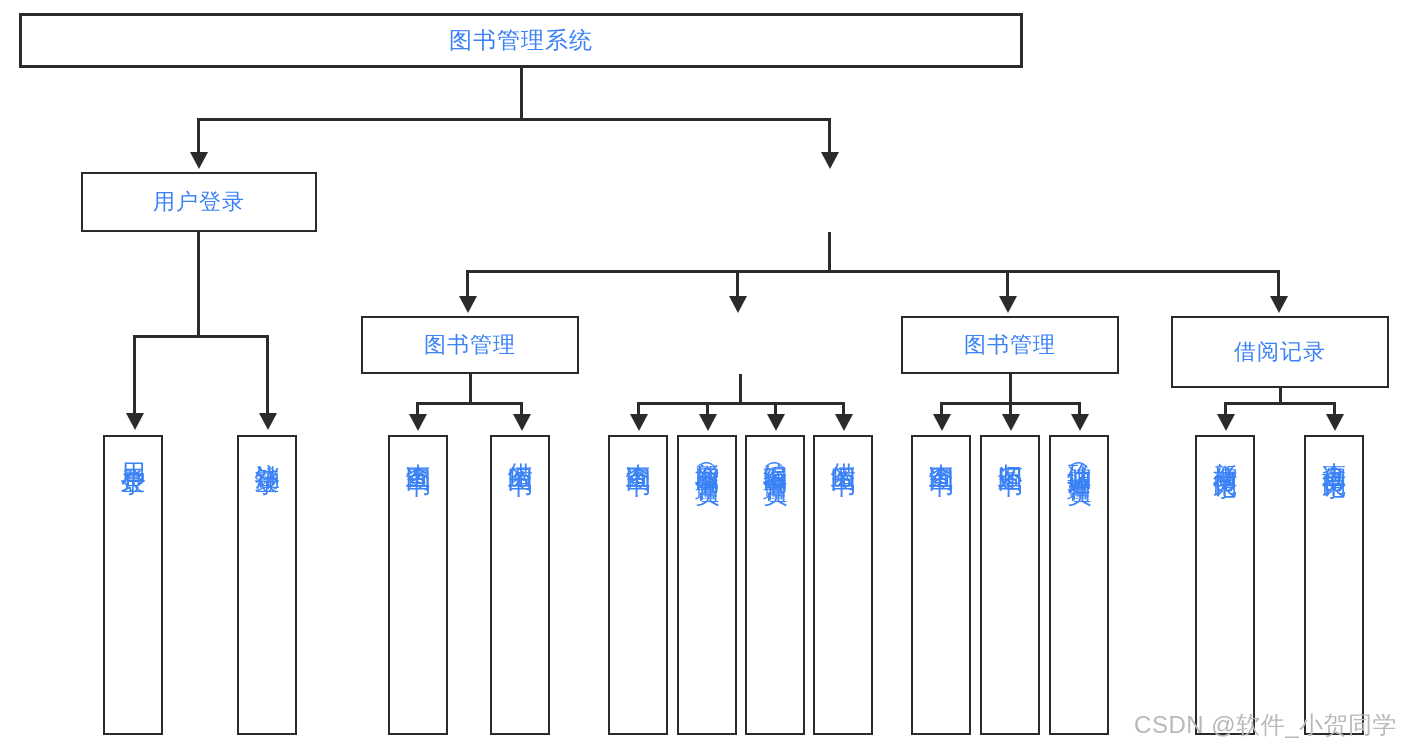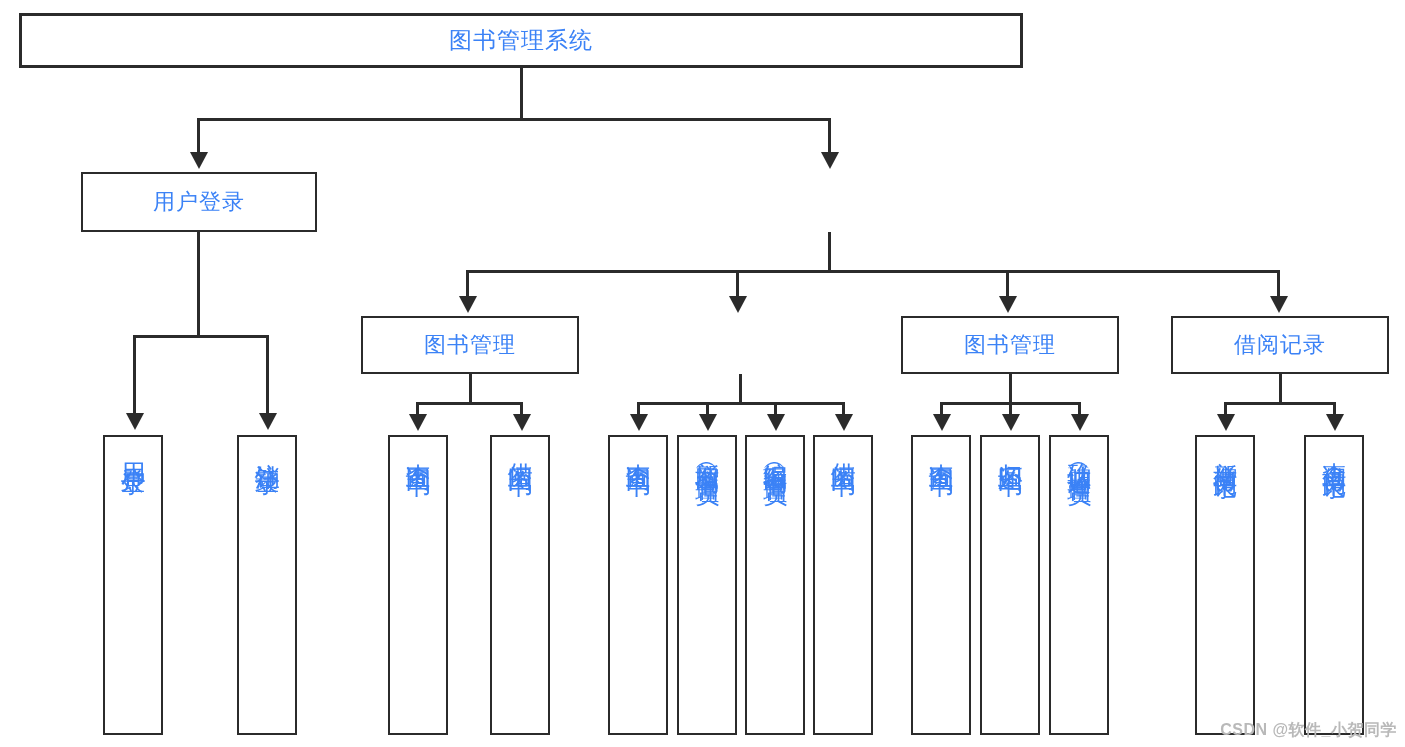--- a/index.html
+++ b/index.html
@@ -64,27 +64,26 @@
     border-right:9px solid transparent;
     border-top:17px solid #2b2b2b;
     z-index:2;
   }
 
   
   #watermark{
     position:absolute;
     right:8px;
     bottom:6px;
-    font-size:16px;
+    font-size:24px;
     color:#b9b9b9;
     letter-spacing:0.5px;
     white-space:nowrap;
     z-index:5;
     pointer-events:none;
-    font-weight:bold;
   }
 </style>
 </head>
 <body>
 
 <div id="diagram">
 
   <div class="node root" style="left:19px;top:13px;width:1004px;height:55px;">
     <span class="label">图书管理系统</span>
   </div>
@@ -119,21 +118,21 @@
   <div class="arrow" style="left:999px;top:296px;"></div>
   <div class="conn v" style="left:1277px;top:270px;width:3px;height:28px;"></div>
   <div class="arrow" style="left:1270px;top:296px;"></div>
 
   <div class="node" style="left:361px;top:316px;width:218px;height:58px;">
     <span class="label">图书管理</span>
   </div>
   <div class="node" style="left:901px;top:316px;width:218px;height:58px;">
     <span class="label">图书管理</span>
   </div>
-  <div class="node" style="left:1171px;top:316px;width:218px;height:58px;">
+  <div class="node" style="left:1171px;top:316px;width:218px;height:72px;">
     <span class="label">借阅记录</span>
   </div>
 
   <div class="conn v" style="left:469px;top:374px;width:3px;height:28px;"></div>
   <div class="conn h" style="left:416px;top:402px;width:107px;height:3px;"></div>
   <div class="conn v" style="left:416px;top:402px;width:3px;height:14px;"></div>
   <div class="arrow" style="left:409px;top:414px;"></div>
   <div class="conn v" style="left:520px;top:402px;width:3px;height:14px;"></div>
   <div class="arrow" style="left:513px;top:414px;"></div>
 

